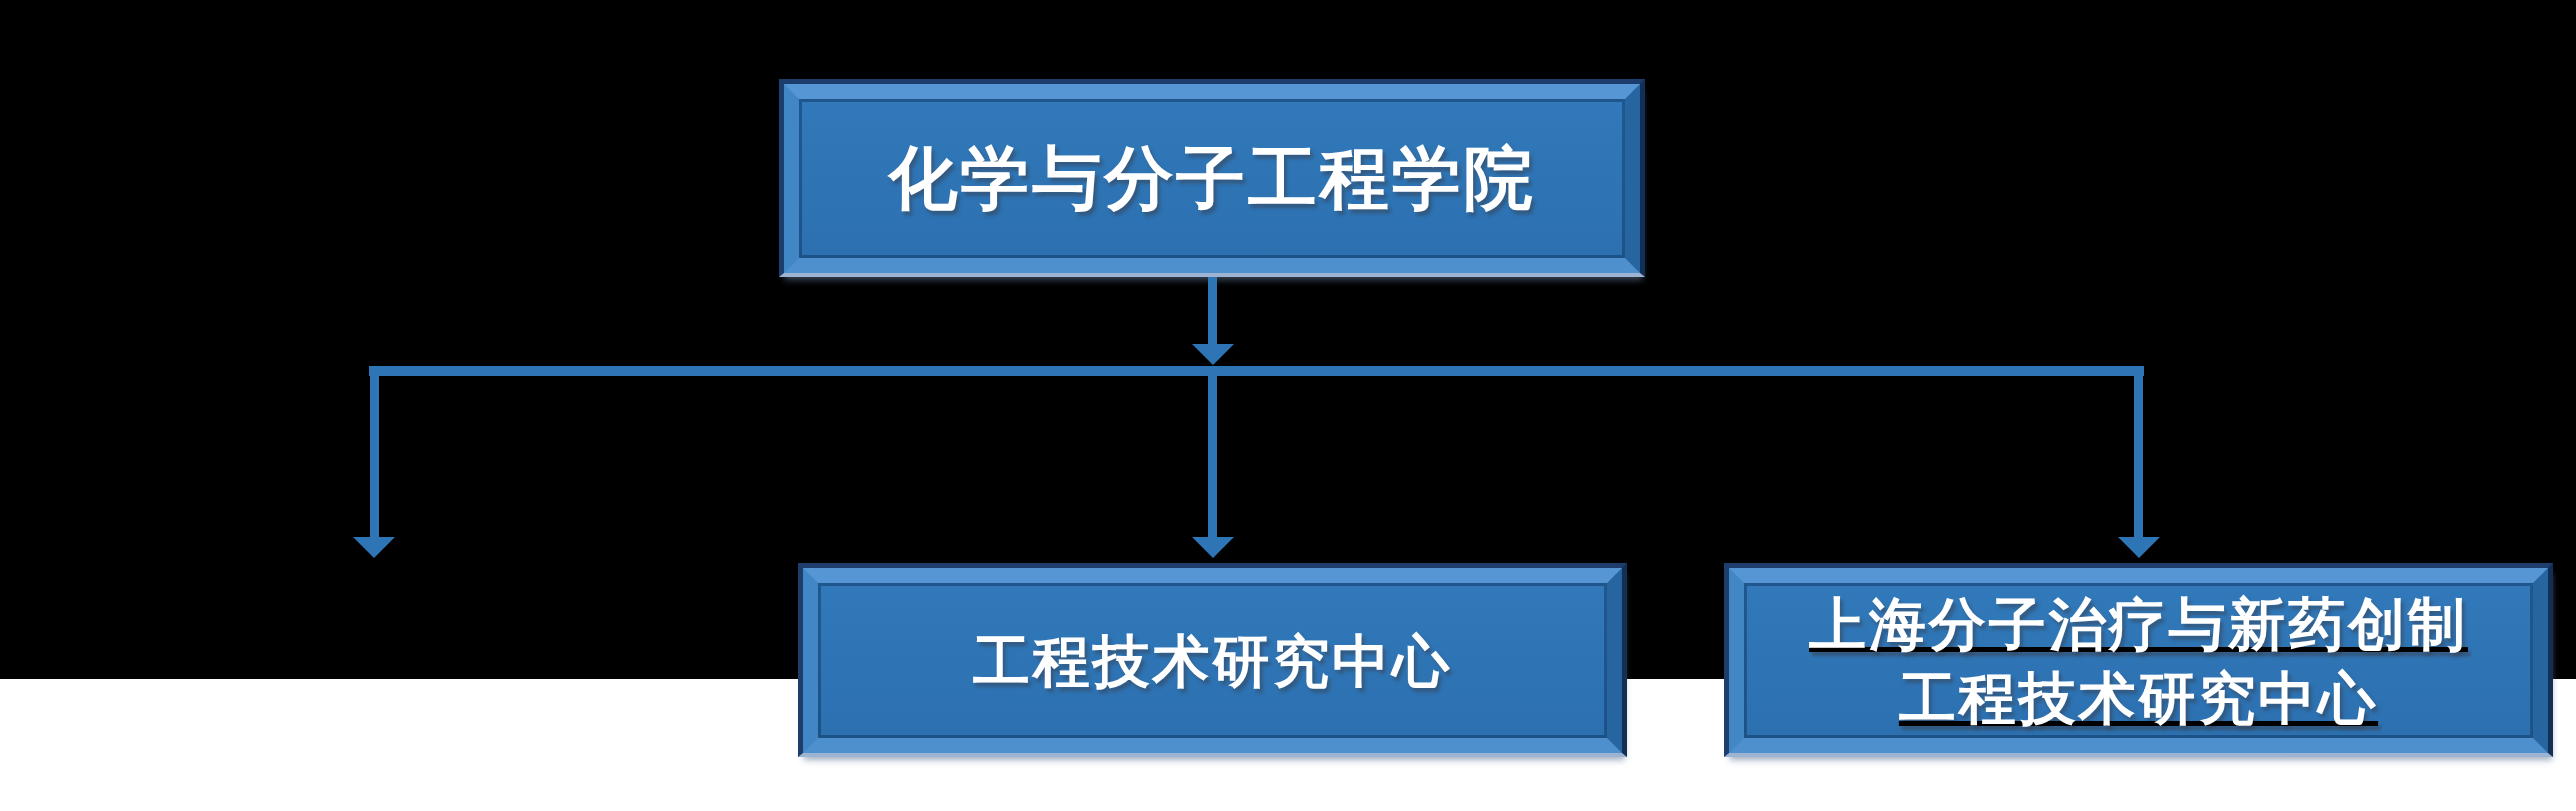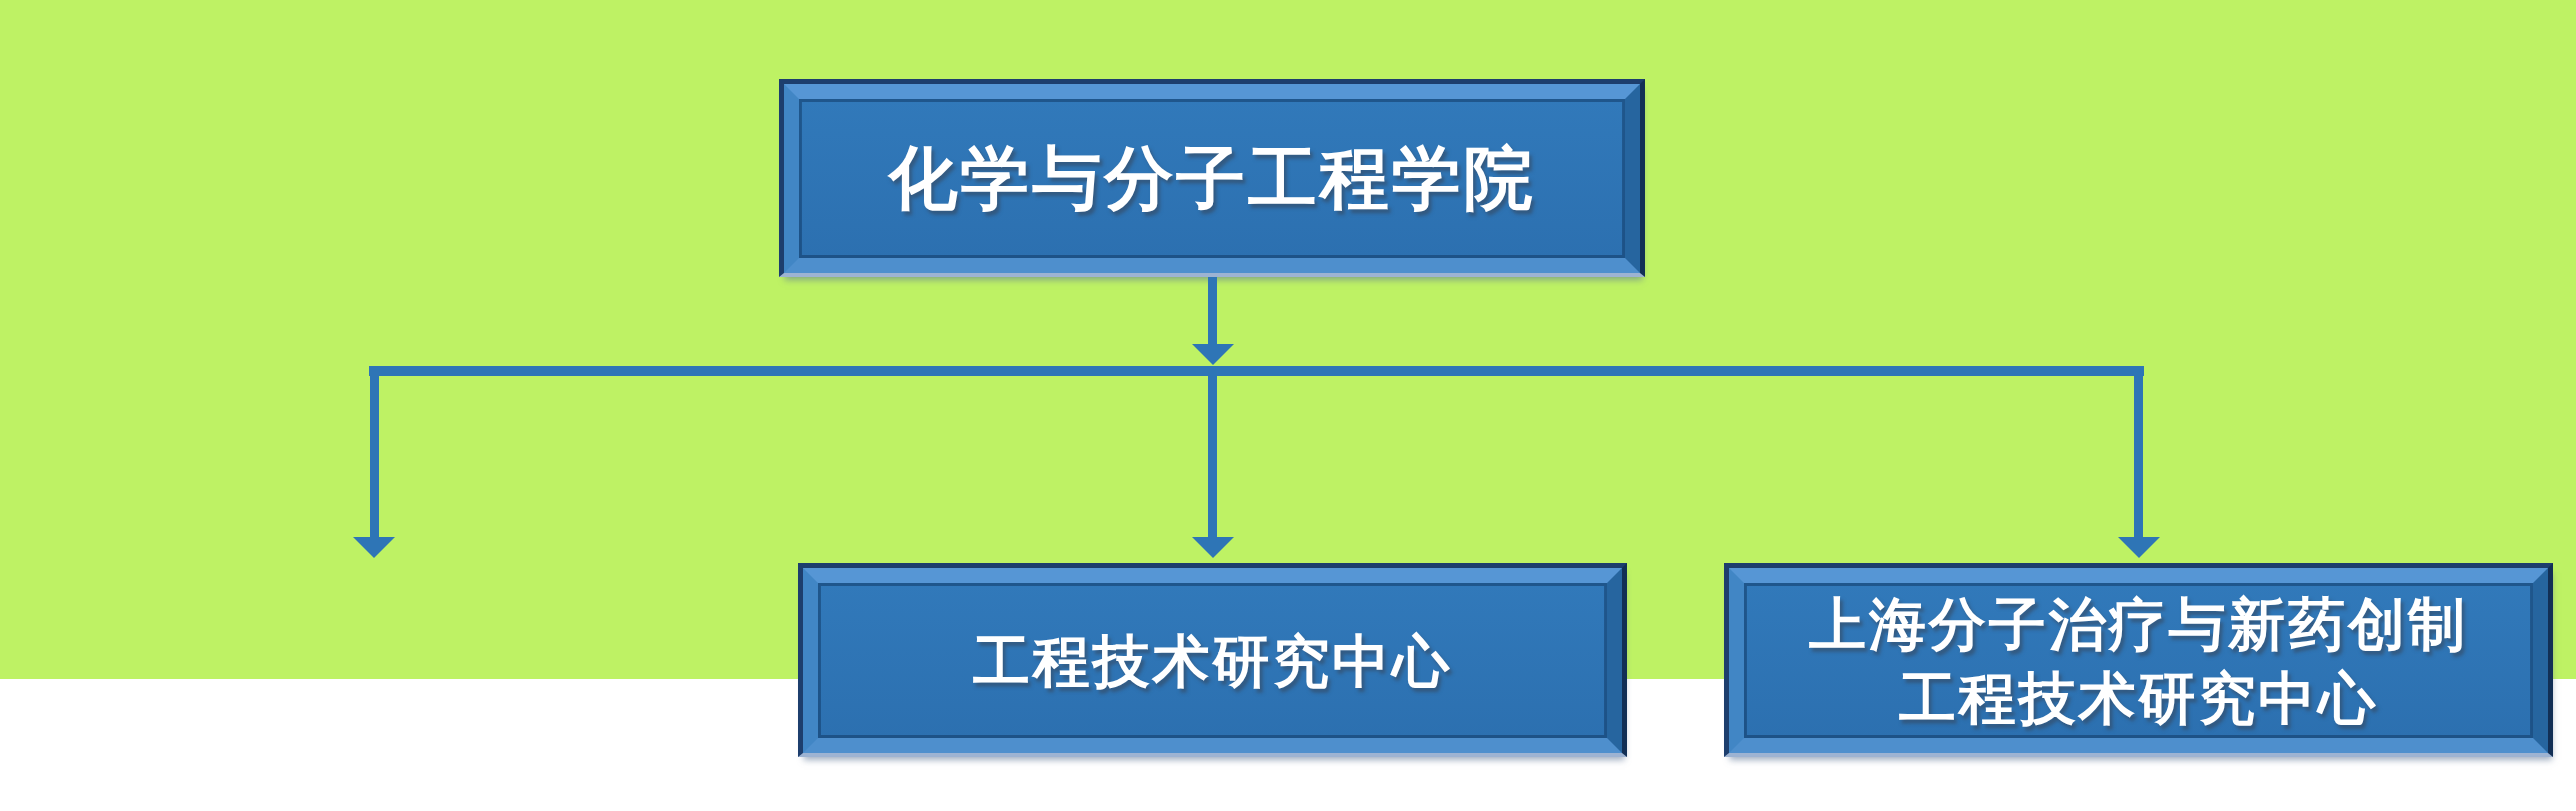--- a/index.html
+++ b/index.html
@@ -9,21 +9,21 @@
     height: 811px;
     background: #ffffff;
     overflow: hidden;
     font-family: "Liberation Sans", sans-serif;
   }
 
   .canvas {
     position: relative;
     width: 2576px;
     height: 679px;
-    background: #bef264;
+    background: #000000;
   }
 
   
   .node {
     position: absolute;
     box-sizing: border-box;
     border-style: solid;
     border-width: 5px 5.7px 4.3px 5px;
     border-color: var(--edge-dark, #1d3e6d) var(--edge-side, #122f55)
                   var(--edge-light, #9db3d2) var(--edge-dark, #1d3e6d);
@@ -110,21 +110,21 @@
 
 
   <div class="node node-two" style="left:798px; top:563px; width:829px; height:194px;">
     <div class="bevel">
       <div class="face">
         <span class="label-line">工程技术研究中心</span>
       </div>
     </div>
   </div>
 
-  <div class="node node-two" style="left:1724px; top:563px; width:829px; height:194px;">
+  <div class="node node-two" style="left:1724px; top:563px; width:829px; height:194px;text-decoration:underline;">
     <div class="bevel">
       <div class="face">
         <span class="label-line">上海分子治疗与新药创制</span>
         <span class="label-line">工程技术研究中心</span>
       </div>
     </div>
   </div>
 
 </div>
 

